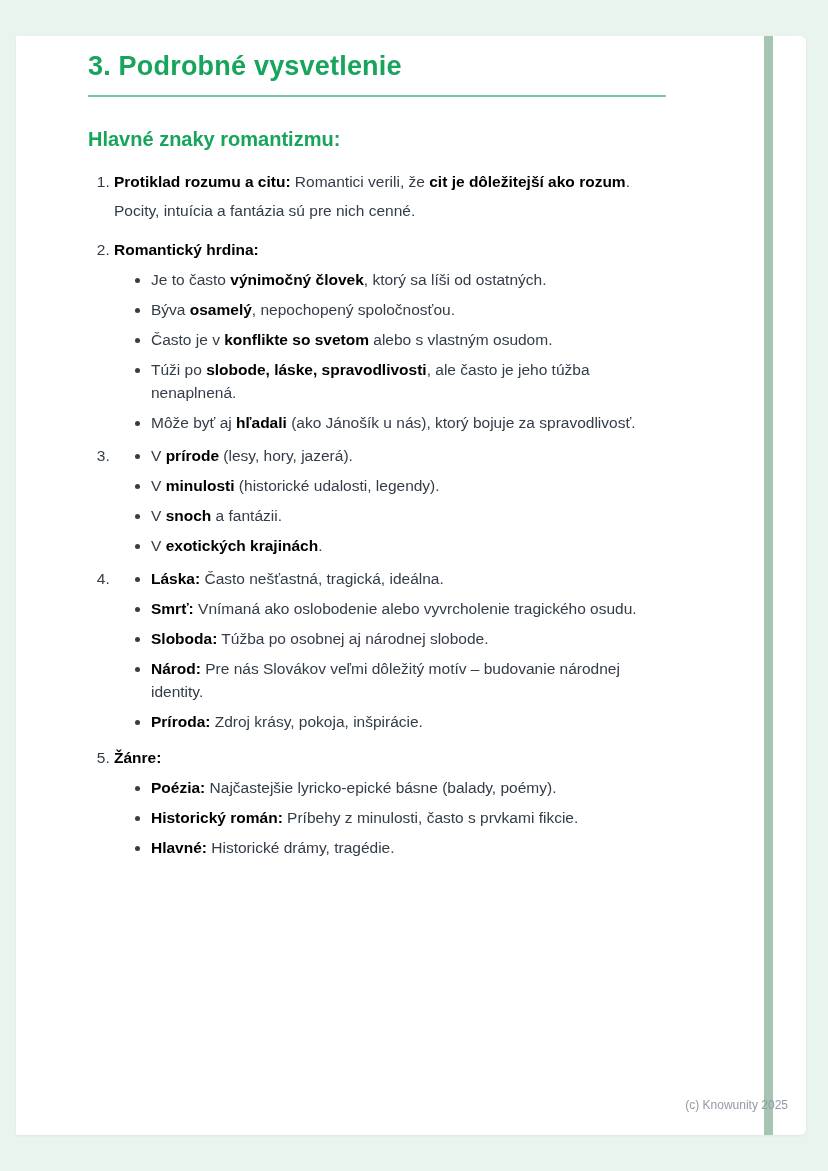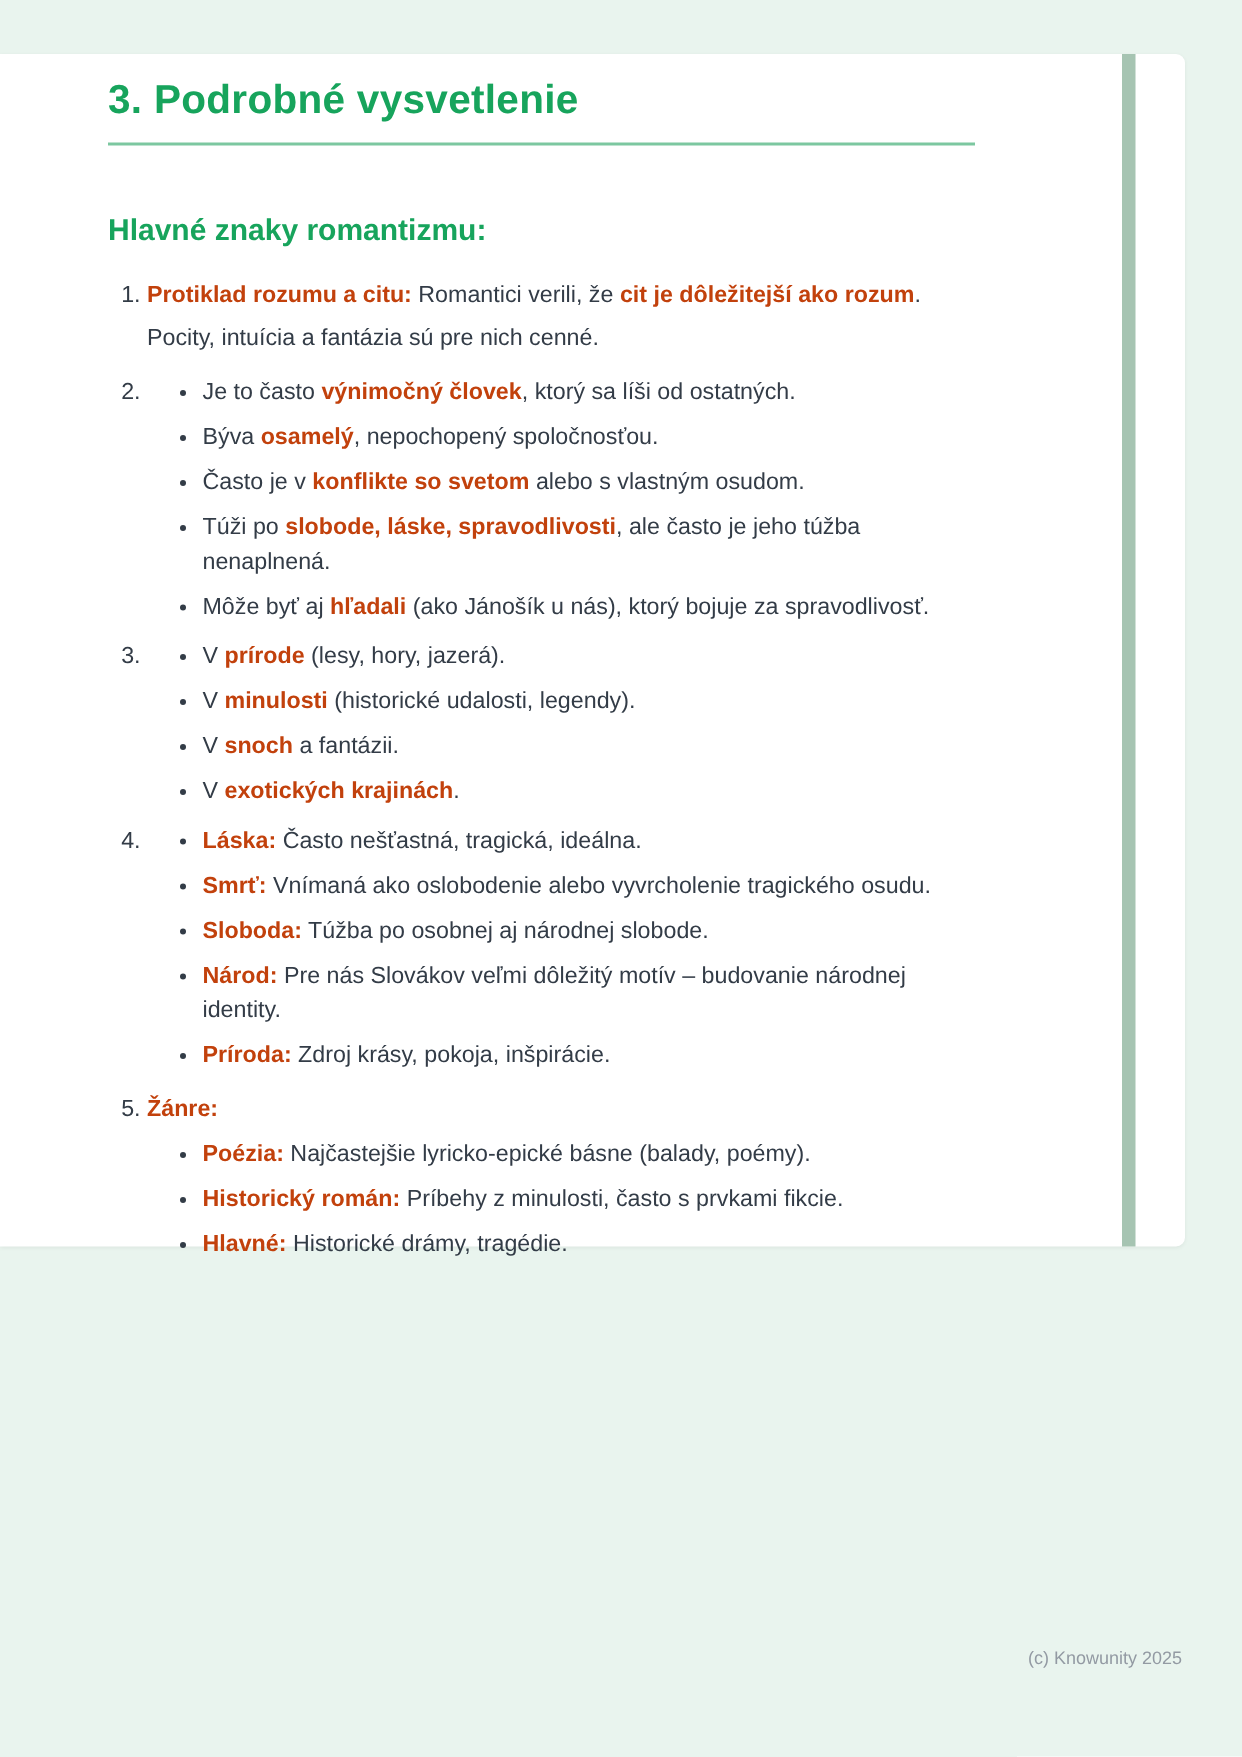--- a/index.html
+++ b/index.html
@@ -6,22 +6,22 @@
   html,body { width:828px; height:1171px; }
   body {
     position:relative;
     overflow:hidden;
     background:#e9f4ee;
     font-family:"Liberation Sans", sans-serif;
     color:#333c47;
   }
   .page {
     position:absolute;
-    left:0; top:36px;
-    width:790px; height:795px;
+    left:16px; top:36px;
+    width:790px; height:1099px;
     background:#ffffff;
     border-radius:0 6px 6px 0;
     box-shadow:0 1px 3px rgba(0,0,0,0.06);
   }
   .accent-bar {
     position:absolute;
     top:0; bottom:0; right:33px;
     width:9px;
     background:#a6c4b2;
   }
@@ -34,41 +34,41 @@
     letter-spacing:0.2px;
   }
   .title-rule { height:2px; background:#7cc7a0; margin-top:13px; }
   .intro {
     margin-top:20px;
     font-size:15.5px;
     line-height:29px;
     text-align:justify;
   }
   .green-heading {
-    margin-top:45px;
+    margin-top:30px;
     font-size:20px;
     line-height:24px;
     font-weight:700;
     color:#17a45c;
   }
   .num-list {
     margin-top:16px;
     font-size:15.5px;
     padding-left:26px;
     list-style:decimal;
   }
   .num-item { margin-bottom:10px; }
   .num-lead { line-height:29px; }
   .bullets {
     list-style:disc;
     padding-left:37px;
     margin-top:4px;
   }
   .bullets li { line-height:23px; margin-bottom:7px; }
-  strong { font-weight:700; color:#c2410c; }
+  strong { font-weight:700; color:#000000; }
   .footer-heading { margin-top:22px; }
   .watermark {
     position:absolute;
     top:1098px; right:40px;
     font-size:12px;
     color:#939aa3;
     z-index:5;
   }
 </style>
 </head>
@@ -78,20 +78,21 @@
   <div class="accent-bar"></div>
   <div class="content">
     <h1 class="title">3. Podrobné vysvetlenie</h1>
     <div class="title-rule"></div>
     <h2 class="green-heading">Hlavné znaky romantizmu:</h2>
     <ol class="num-list">
         <li class="num-item">
           <div class="num-lead"><strong>Protiklad rozumu a citu:</strong><span> Romantici verili, že </span><strong>cit je dôležitejší ako rozum</strong><span>. Pocity, intuícia a fantázia sú pre nich cenné.</span></div>
         </li>
         <li class="num-item">
+          <div class="num-lead"><strong>Romantický hrdina:</strong></div>
           <ul class="bullets">
             <li><span>Je to často </span><strong>výnimočný človek</strong><span>, ktorý sa líši od ostatných.</span></li>
             <li><span>Býva </span><strong>osamelý</strong><span>, nepochopený spoločnosťou.</span></li>
             <li><span>Často je v </span><strong>konflikte so svetom</strong><span> alebo s vlastným osudom.</span></li>
             <li><span>Túži po </span><strong>slobode, láske, spravodlivosti</strong><span>, ale často je jeho túžba nenaplnená.</span></li>
             <li><span>Môže byť aj </span><strong>hľadali</strong><span> (ako Jánošík u nás), ktorý bojuje za spravodlivosť.</span></li>
           </ul>
         </li>
         <li class="num-item">
           <ul class="bullets">

